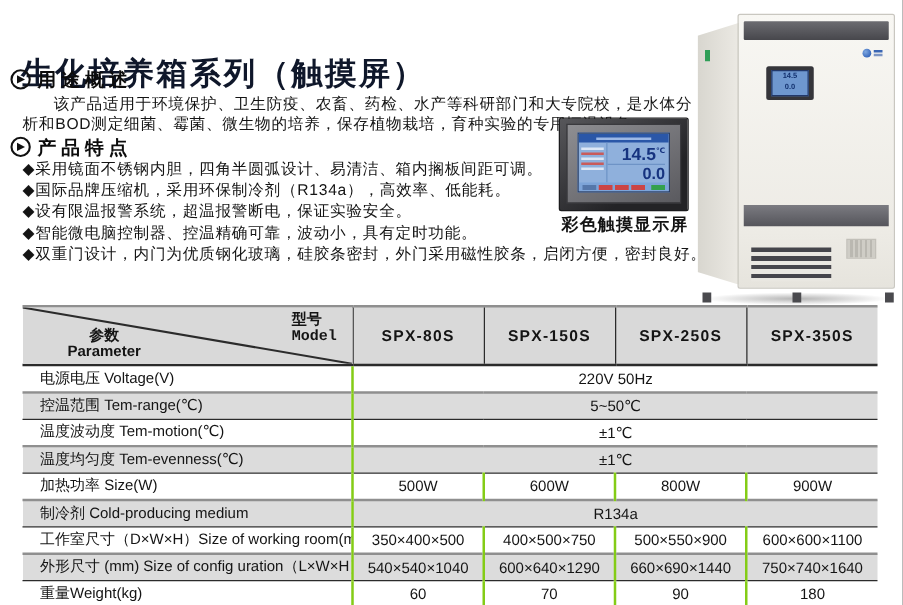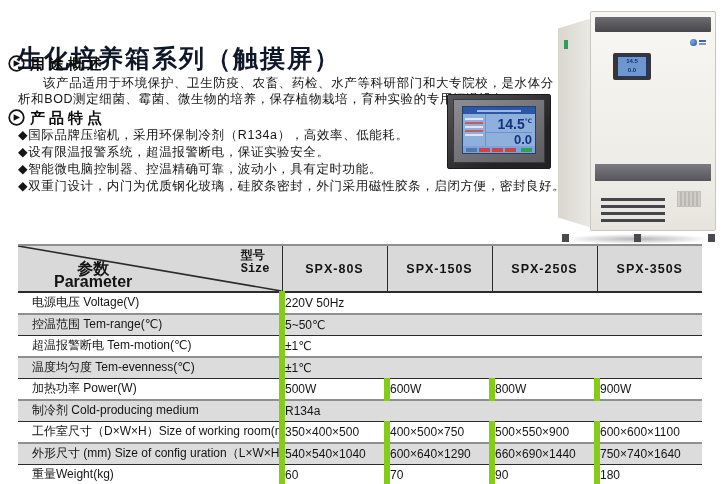--- a/index.html
+++ b/index.html
@@ -92,28 +92,28 @@
   .specs-table { position:absolute; left:18px; top:244px; width:684px;
     border-collapse:collapse; table-layout:fixed; font-size:12px; }
   .specs-table thead th { background:#d9d9d9; height:47px; padding:0;
     border-top:2px solid #8f8f8f; border-bottom:2px solid #2b2b2b; font-weight:bold; }
   .specs-table th.model { border-left:1px solid #2b2b2b; font-size:12.5px; letter-spacing:1px; }
   .corner { position:relative; }
   .corner svg { position:absolute; left:0; top:0; width:100%; height:100%; }
   .corner-tr { position:absolute; right:12px; top:4px; text-align:left;
     line-height:13px; font-size:12px; font-weight:bold;font-family:Liberation Mono, monospace; }
   .corner-bl { position:absolute; left:36px; bottom:3px; text-align:center;
-    line-height:13px; font-size:16px; font-weight:bold; }
+    line-height:13px; font-size:12px; font-weight:bold; }
   .specs-table tbody tr { height:21.5px; }
   .specs-table tbody th, .specs-table tbody td { border-bottom:1px solid #2b2b2b; padding:0; }
   .specs-table tbody tr:nth-child(even) th,
   .specs-table tbody tr:nth-child(even) td { background:#dcdcdc; border-top:2px solid #8f8f8f; }
   .rowlabel { text-align:left; padding-left:14px !important; font-weight:500; font-size:12px;
     white-space:nowrap; overflow:hidden; }
-  .val, .span-val { border-left:6px solid #84cc16; font-weight:500; }
+  .val, .span-val { border-left:2px solid #84cc16; text-align:center; font-weight:500; }
 </style>
 </head>
 <body>
 
 <div class="page">
 
   <div class="doc-title">生化培养箱系列（触摸屏）</div>
 
   <div class="sec-head" id="head-overview">
     <span>
@@ -129,20 +129,21 @@
   <div class="sec-head" id="head-features">
     <span>
       <svg width="17" height="17" viewBox="0 0 17 17">
         <circle cx="8.5" cy="8.5" r="7.3" fill="none" stroke="#111" stroke-width="1.7"></circle>
         <path d="M5.6 5.2 L12 8.5 L5.6 11.8 Z" fill="#111"></path>
       </svg>
     </span>
     <span>产品特点</span>
   </div>
   <div class="features-list">
+      <div class="feature-item">◆采用镜面不锈钢内胆，四角半圆弧设计、易清洁、箱内搁板间距可调。</div>
       <div class="feature-item">◆国际品牌压缩机，采用环保制冷剂（R134a），高效率、低能耗。</div>
       <div class="feature-item">◆设有限温报警系统，超温报警断电，保证实验安全。</div>
       <div class="feature-item">◆智能微电脑控制器、控温精确可靠，波动小，具有定时功能。</div>
       <div class="feature-item">◆双重门设计，内门为优质钢化玻璃，硅胶条密封，外门采用磁性胶条，启闭方便，密封良好。</div>
     </div>
 
   <div class="inset">
     <div class="inset-frame">
       <div class="inset-screen">
         <div class="scr-topbar">
@@ -164,20 +165,21 @@
         <div class="scr-btns">
           <i class="btn-gray"></i>
           <i class="btn-red"></i>
           <i class="btn-red"></i>
           <i class="btn-red"></i>
           <i class="btn-green"></i>
         </div>
       </div>
     </div>
   </div>
+  <div class="inset-caption">彩色触摸显示屏</div>
 
   <div class="cabinet">
     <div class="cab-shadow"></div>
     <div class="cab-side">
       <i class="cab-hinge"></i>
     </div>
     <div class="cab-front">
       <div class="cab-topband"></div>
       <div class="cab-screen">
         <div class="cab-screen-in">
@@ -209,21 +211,21 @@
         <col style="width:105px">
     </colgroup>
     <thead>
       <tr>
         <th class="corner">
           <svg preserveAspectRatio="none" viewBox="0 0 100 100">
             <line x1="0" y1="0" x2="100" y2="100" stroke="#2b2b2b" stroke-width="1.6" vector-effect="non-scaling-stroke"></line>
           </svg>
           <div class="corner-tr">
             <div>型号</div>
-            <div>Size</div>
+            <div>Model</div>
           </div>
           <div class="corner-bl">
             <div>参数</div>
             <div>Parameter</div>
           </div>
         </th>
       <th class="model">SPX-80S</th>
           <th class="model">SPX-150S</th>
           <th class="model">SPX-250S</th>
           <th class="model">SPX-350S</th>
@@ -232,29 +234,29 @@
     <tbody>
         <tr>
           <th class="rowlabel">电源电压 Voltage(V)</th>
           <td class="span-val" colspan="4">220V  50Hz</td>
         </tr>
         <tr>
           <th class="rowlabel">控温范围 Tem-range(℃)</th>
           <td class="span-val" colspan="4">5~50℃</td>
         </tr>
         <tr>
-          <th class="rowlabel">超温报警断电 Tem-motion(℃)</th>
+          <th class="rowlabel">温度波动度 Tem-motion(℃)</th>
           <td class="span-val" colspan="4">±1℃</td>
         </tr>
         <tr>
           <th class="rowlabel">温度均匀度 Tem-evenness(℃)</th>
           <td class="span-val" colspan="4">±1℃</td>
         </tr>
         <tr>
-          <th class="rowlabel">加热功率 Power(W)</th>
+          <th class="rowlabel">加热功率 Size(W)</th>
           <td class="val">500W</td>
           <td class="val">600W</td>
           <td class="val">800W</td>
           <td class="val">900W</td>
         </tr>
         <tr>
           <th class="rowlabel">制冷剂 Cold-producing medium</th>
           <td class="span-val" colspan="4">R134a</td>
         </tr>
         <tr>

